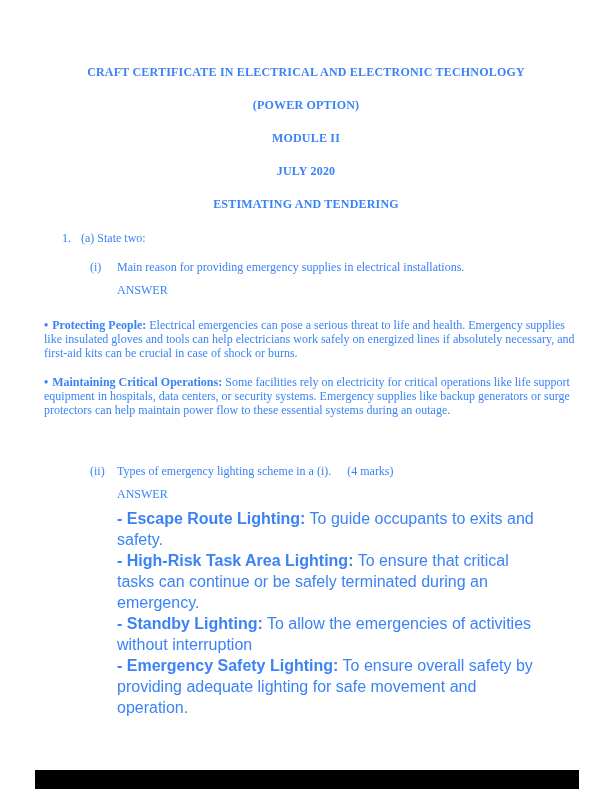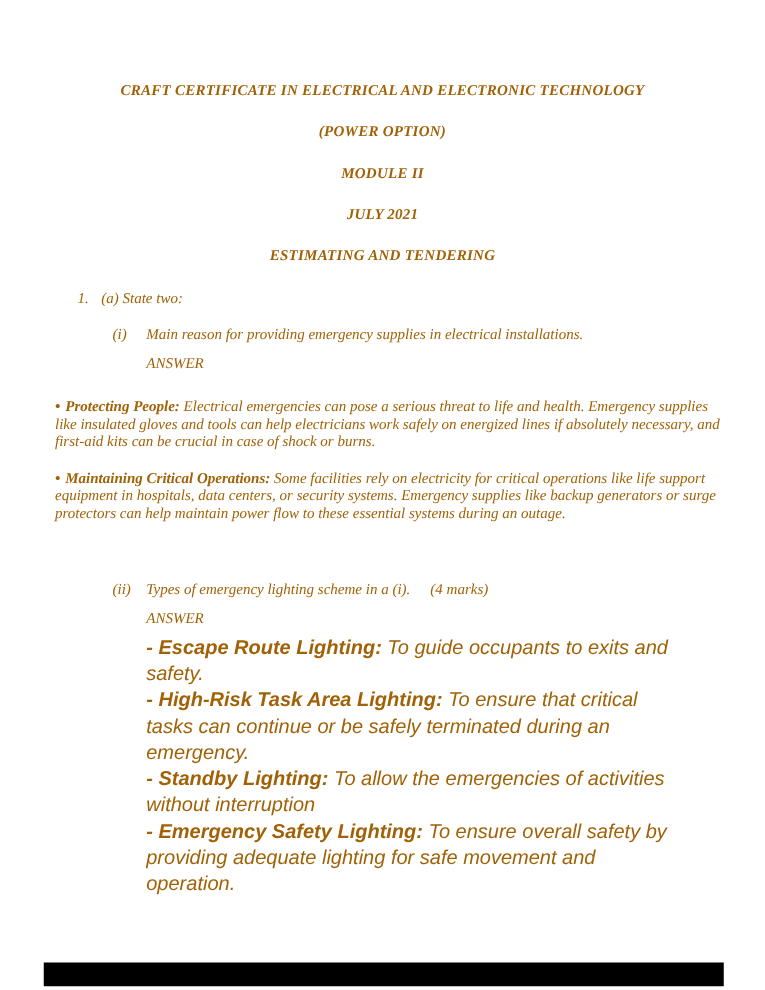--- a/index.html
+++ b/index.html
@@ -1,19 +1,19 @@
 <!DOCTYPE html>
 <html><head>
 <meta charset="utf-8">
 <style>
   html,body{margin:0;padding:0;background:#ffffff;}
   .page{
     width:612px;height:792px;background:#ffffff;position:relative;
-    font-family:"Liberation Serif", serif;font-size:12px;color:#a16207;
-    box-sizing:border-box;overflow:hidden;font-style:italic;
+    font-family:"Liberation Serif", serif;font-size:12px;color:#3b82f6;
+    box-sizing:border-box;overflow:hidden;
   }
   .title-block{padding-top:66px;text-align:center;}
   .title-block p{margin:0 0 21px 0;font-weight:bold;font-size:12px;line-height:12px;letter-spacing:0.2px;}
   .content{padding-left:44px;padding-right:34px;}
   .q-intro{margin-left:18px;margin-top:10px;}
   .q-intro .q-num{margin-right:10px;}
   .item-row{display:flex;margin-left:46px;margin-top:14px;}
   .item-row .item-label{width:27px;flex:0 0 27px;}
   .item-row .item-text{flex:1;}
   .answer-label{margin-left:73px;margin-top:8px;}
@@ -34,21 +34,21 @@
 </style>
 </head>
 <body>
 
 <div class="page">
 
   <div class="title-block">
     <p>CRAFT CERTIFICATE IN ELECTRICAL AND ELECTRONIC TECHNOLOGY</p>
     <p>(POWER OPTION)</p>
     <p>MODULE II</p>
-    <p>JULY 2021</p>
+    <p>JULY 2020</p>
     <p>ESTIMATING AND TENDERING</p>
   </div>
 
   <div class="content">
 
     <div class="q-intro">
       <span class="q-num">1.</span><span>(a) State two:</span>
     </div>
 
     <div class="item-row">

